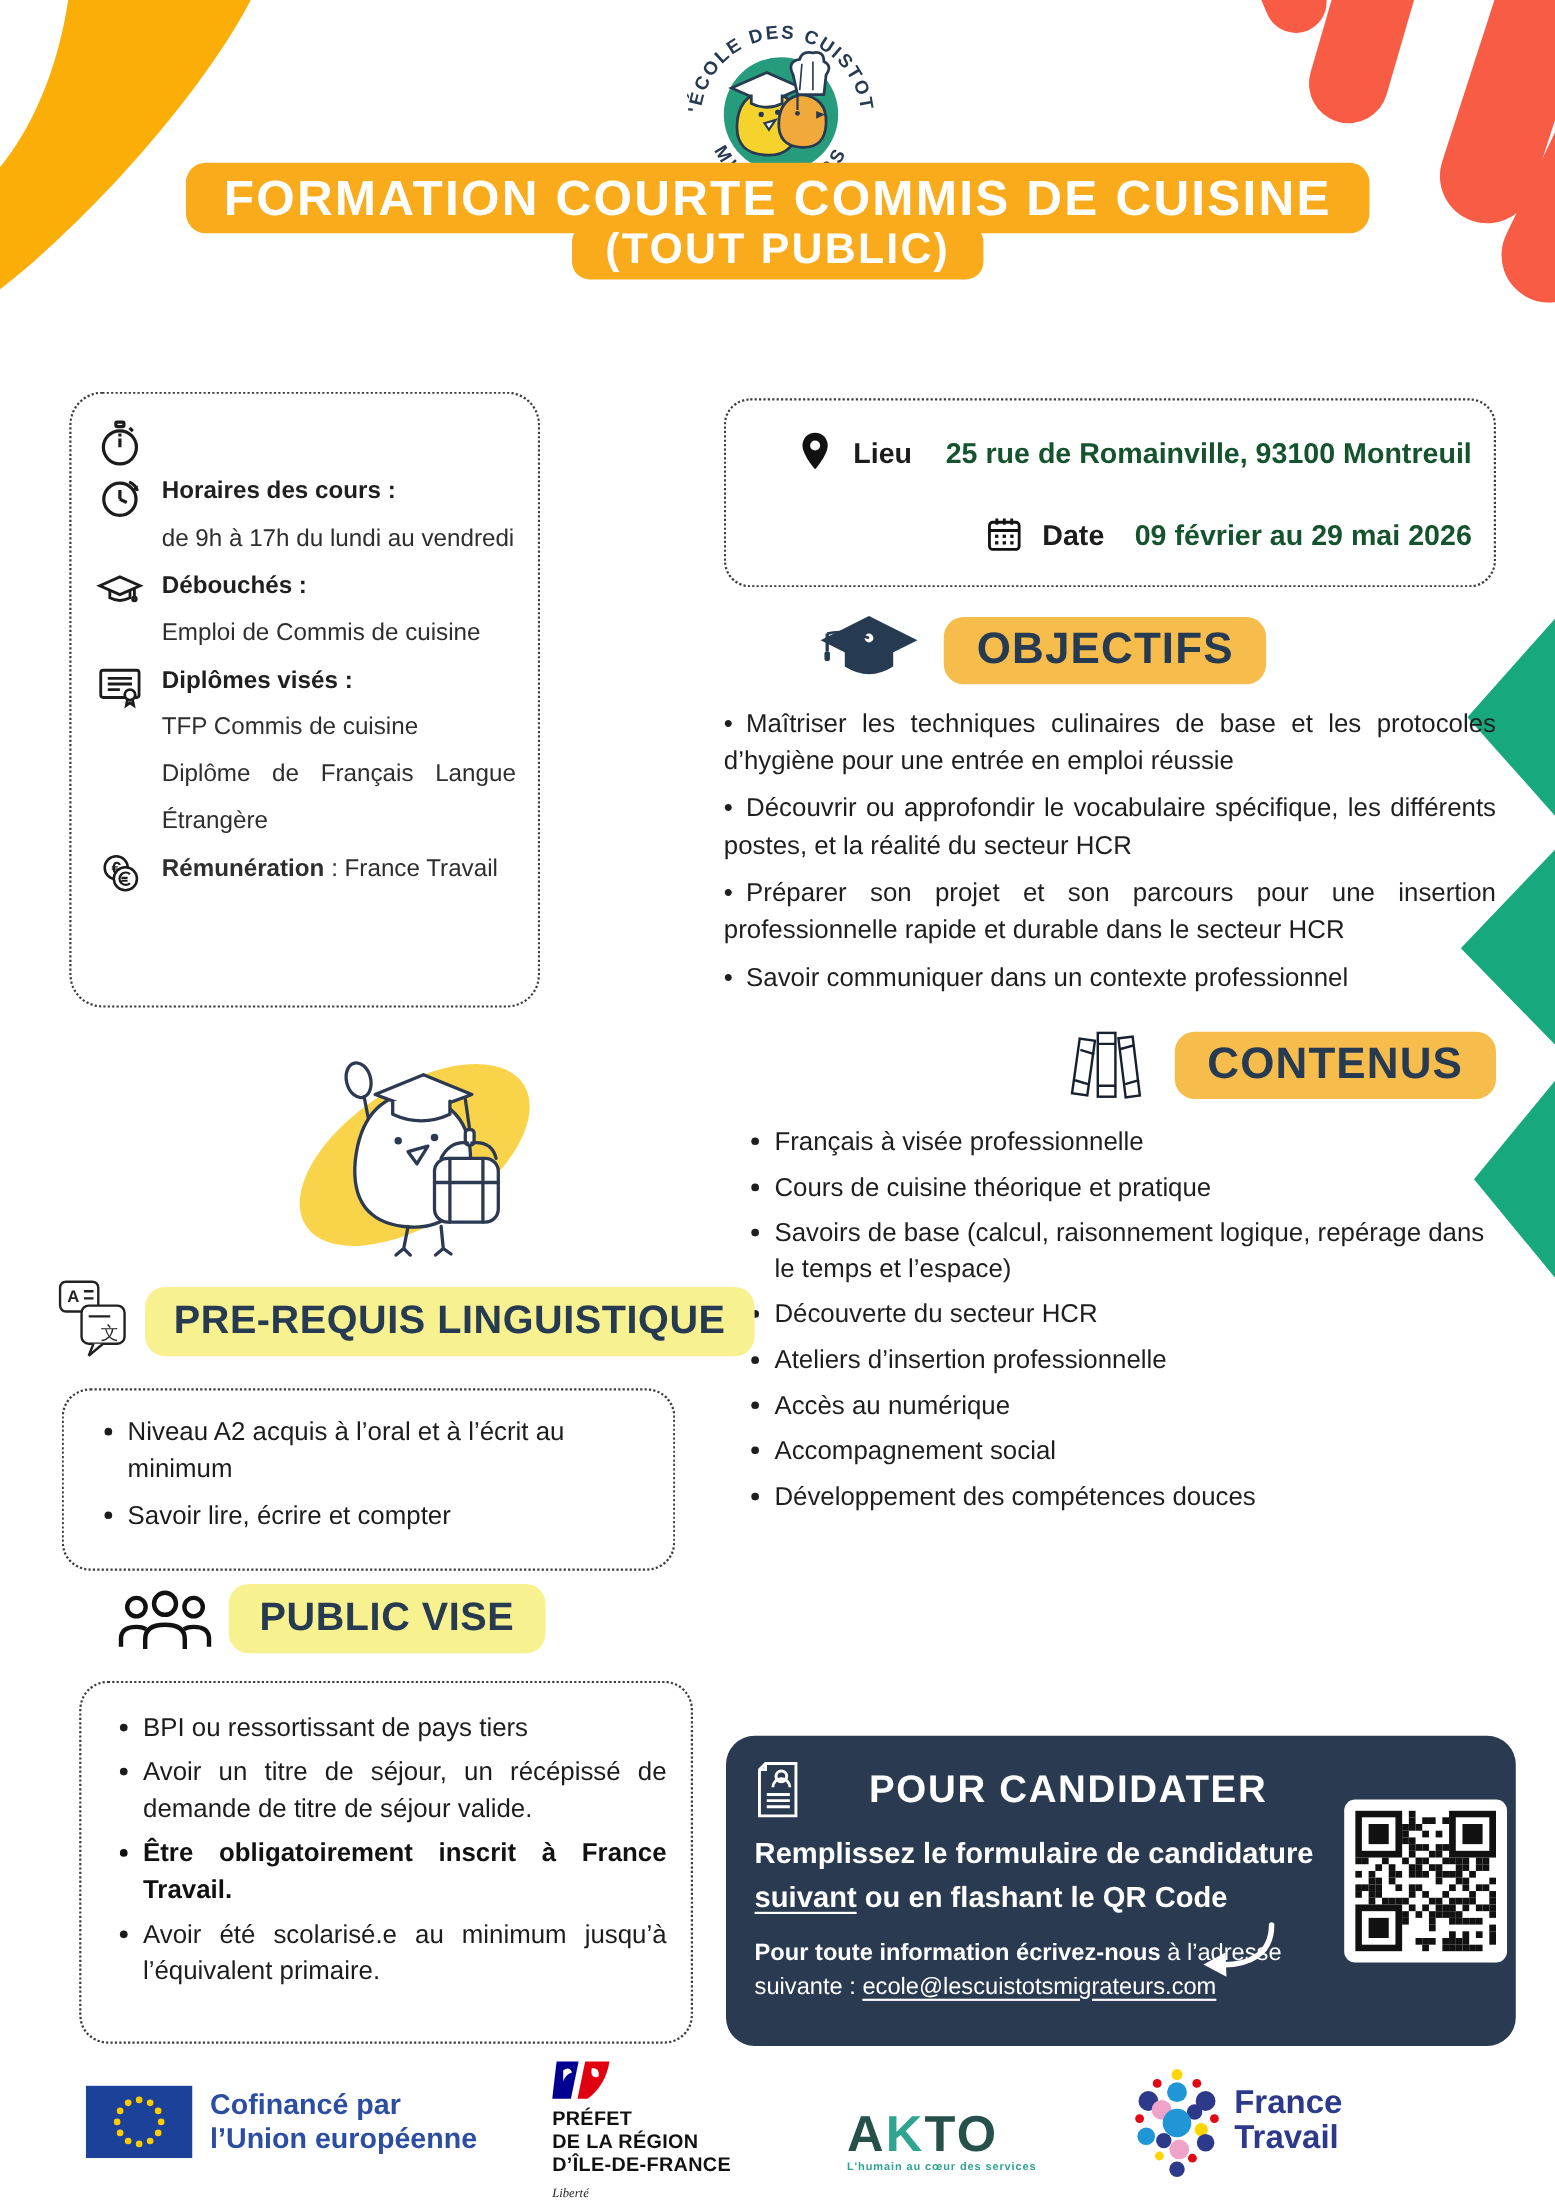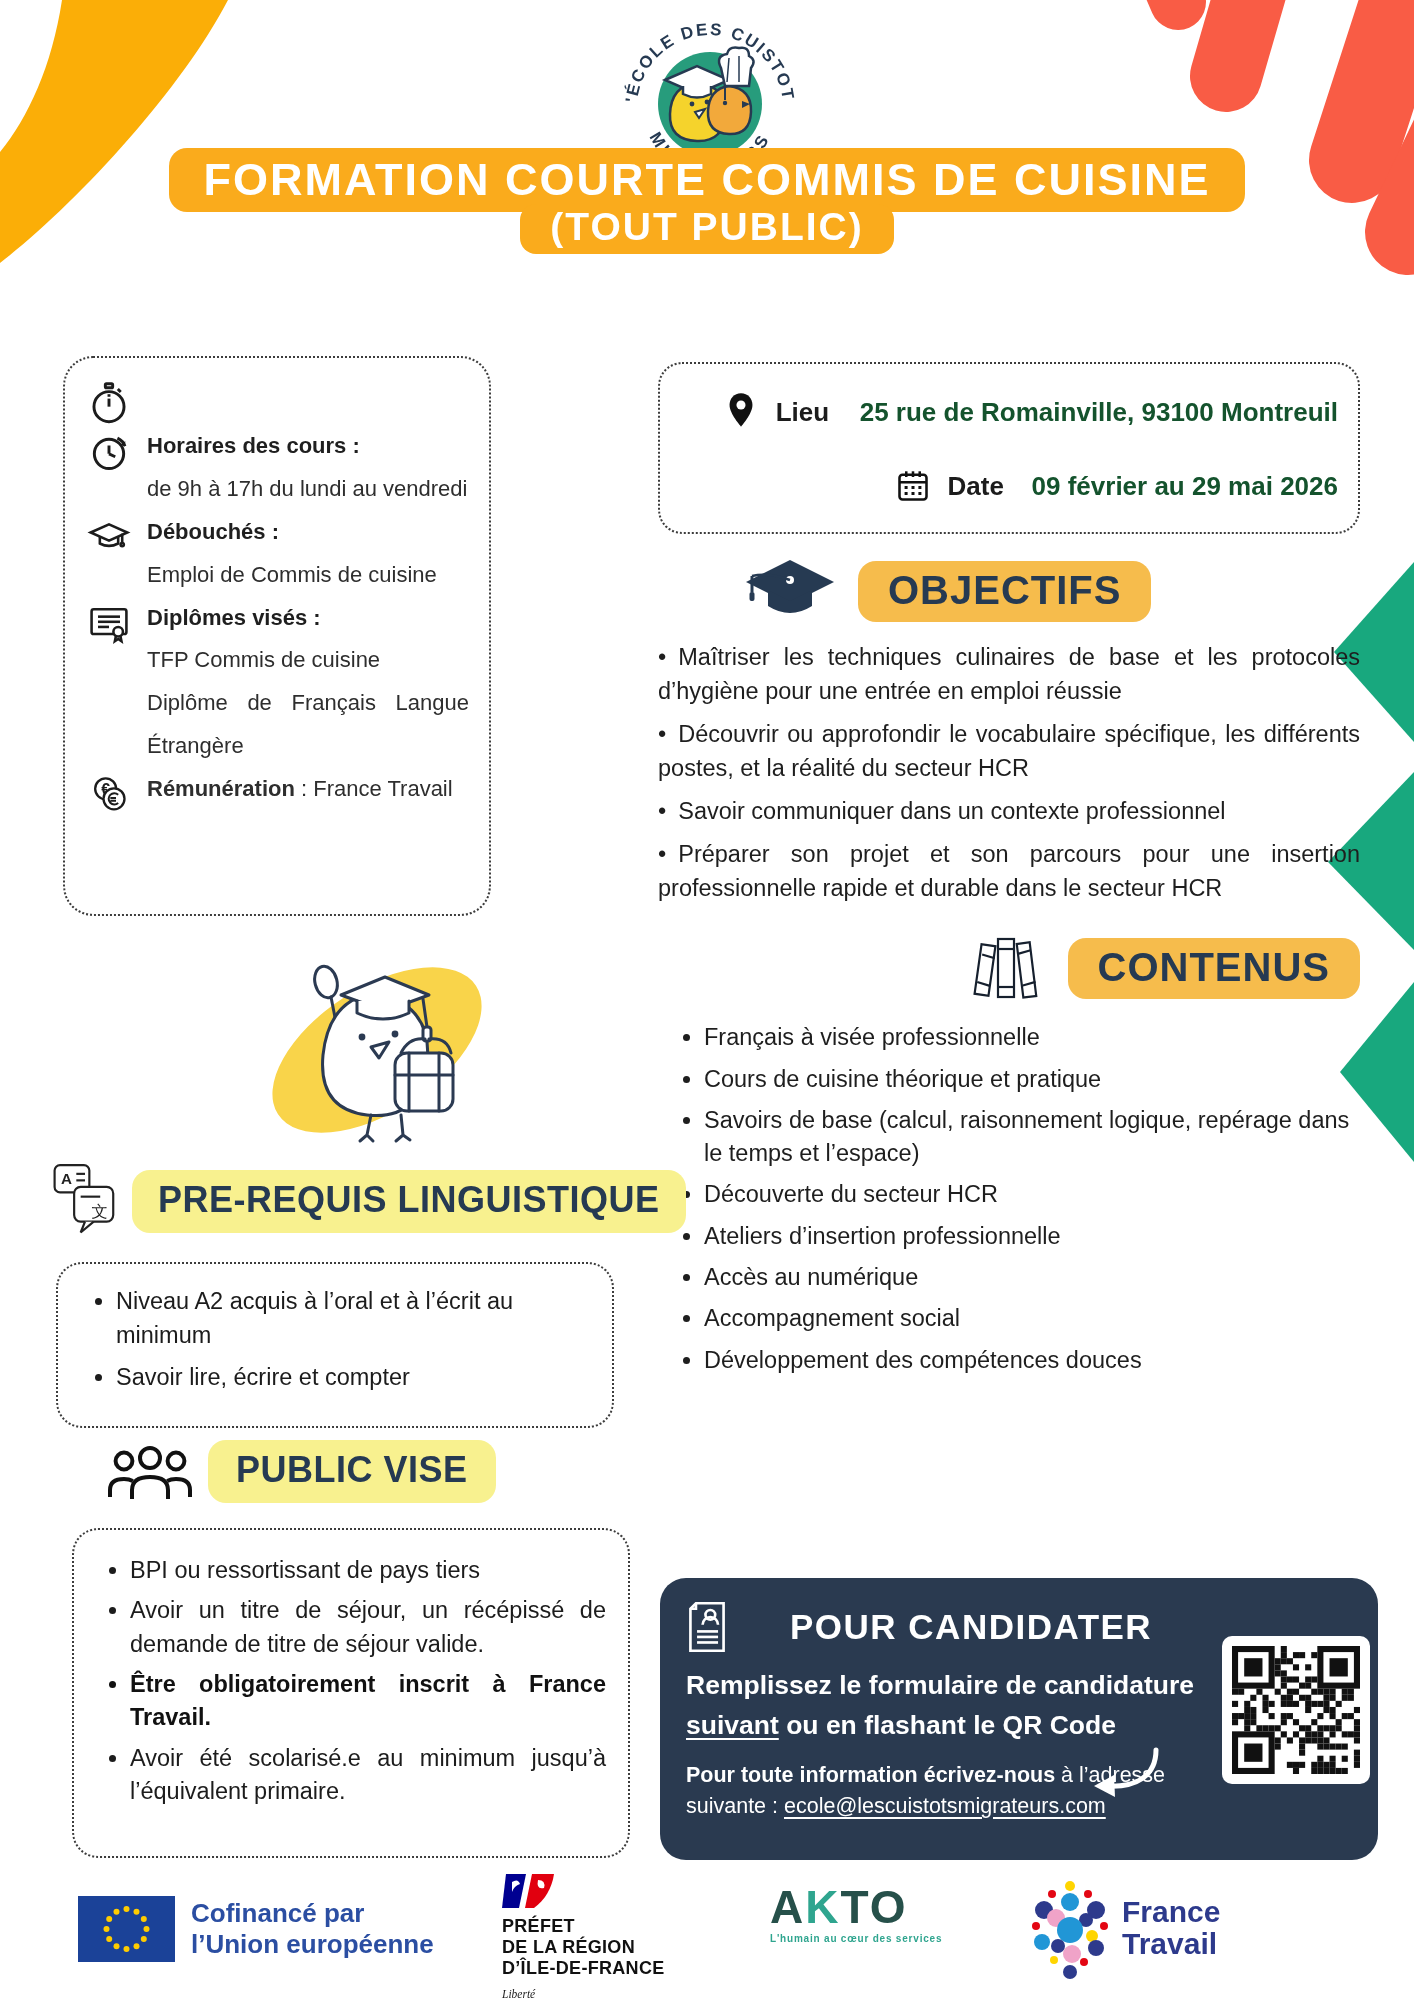--- a/index.html
+++ b/index.html
@@ -84,21 +84,21 @@
   .cand-arrow { position:absolute; left:430px; top:168px; }
   .qr { position:absolute; left:562px; top:58px; width:148px; height:148px; background:#fff; border-radius:10px; padding:10px; }
 
   
   .footer { position:absolute; left:0; top:1872px; width:1390px; height:128px; }
   .eu { position:absolute; left:78px; top:24px; display:flex; align-items:center; gap:16px; }
   .eu-text { font-size:26px; font-weight:700; color:#2B4EA2; line-height:1.2; }
   .prefet { position:absolute; left:502px; top:0; }
   .prefet-name { font-size:18px; font-weight:700; color:#111; line-height:1.18; margin-top:4px; letter-spacing:0.3px; }
   .prefet-motto { font-family:"Liberation Serif", serif; font-style:italic; font-size:11.5px; color:#222; line-height:1.35; margin-top:7px; }
-  .akto { position:absolute; left:770px; top:12px; }
+  .akto { position:absolute; left:770px; top:44px; }
   .akto-name { font-size:46px; font-weight:800; color:#26504A; letter-spacing:2px; line-height:1; }
   .akto-name .k { color:#2FA58F; }
   .akto-tag { font-size:10px; color:#2FA58F; letter-spacing:0.8px; margin-top:3px; font-weight:700; }
   .ft { position:absolute; left:1028px; top:4px; display:flex; align-items:center; gap:10px; }
   .ft-text { font-size:30px; font-weight:700; color:#2D3A8C; line-height:1.08; }
 </style>
 </head>
 <body>
 
 <div class="page">
@@ -272,22 +272,22 @@
           <line x1="8" y1="18" x2="8" y2="34" stroke="#263A52" stroke-width="3"></line>
           <rect x="5.5" y="34" width="5" height="9" rx="2" fill="#263A52"></rect>
         </svg>
       </span>
       <span class="badge">OBJECTIFS</span>
     </div>
 
     <div class="jbullets">
       <p>Maîtriser les techniques culinaires de base et les protocoles d’hygiène pour une entrée en emploi réussie</p>
       <p>Découvrir ou approfondir le vocabulaire spécifique, les différents postes, et la réalité du secteur HCR</p>
+      <p>Préparer son projet et son parcours pour une insertion professionnelle rapide et durable dans le secteur HCR</p>
       <p>Savoir communiquer dans un contexte professionnel</p>
-      <p>Préparer son projet et son parcours pour une insertion professionnelle rapide et durable dans le secteur HCR</p>
     </div>
 
     <div class="sec-head contenus">
       <span>
         <svg width="74" height="66" viewBox="0 0 74 66" fill="none" stroke="#16202e" stroke-width="2.2">
           <rect x="6" y="10" width="14" height="50" transform="rotate(8 13 35)"></rect>
           <line x1="8" y1="20" x2="21" y2="22" transform="rotate(8 13 35)"></line>
           <line x1="7" y1="48" x2="20" y2="50" transform="rotate(8 13 35)"></line>
           <rect x="26" y="4" width="16" height="58"></rect>
           <line x1="26" y1="14" x2="42" y2="14"></line>

